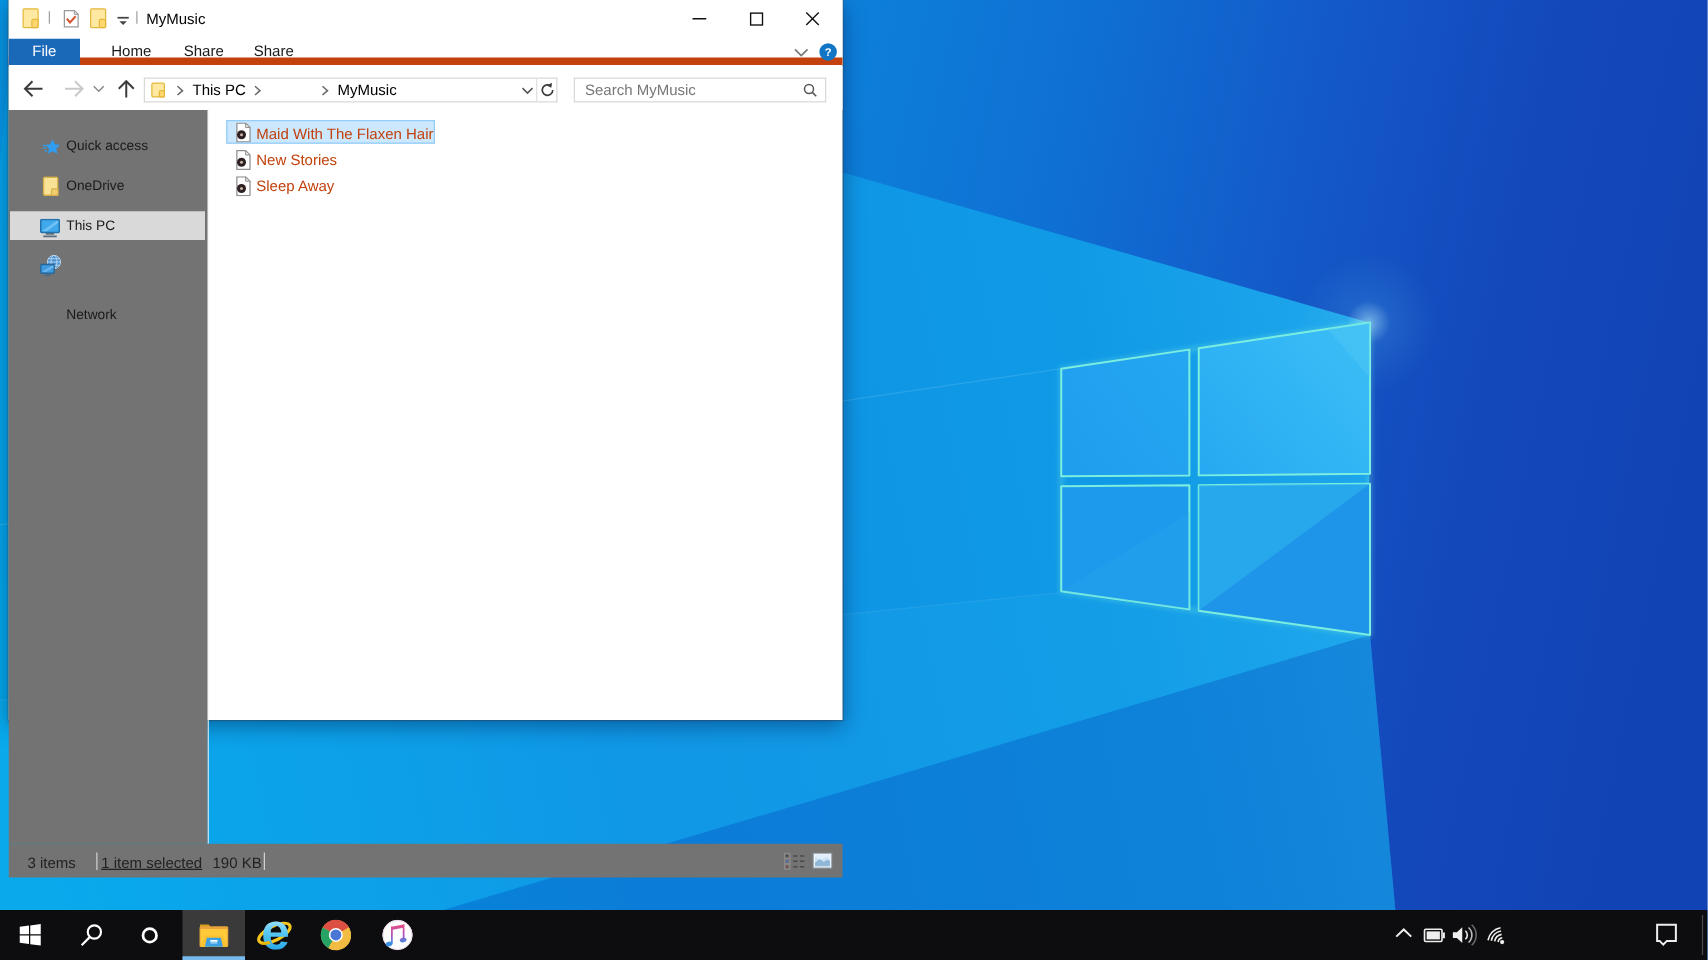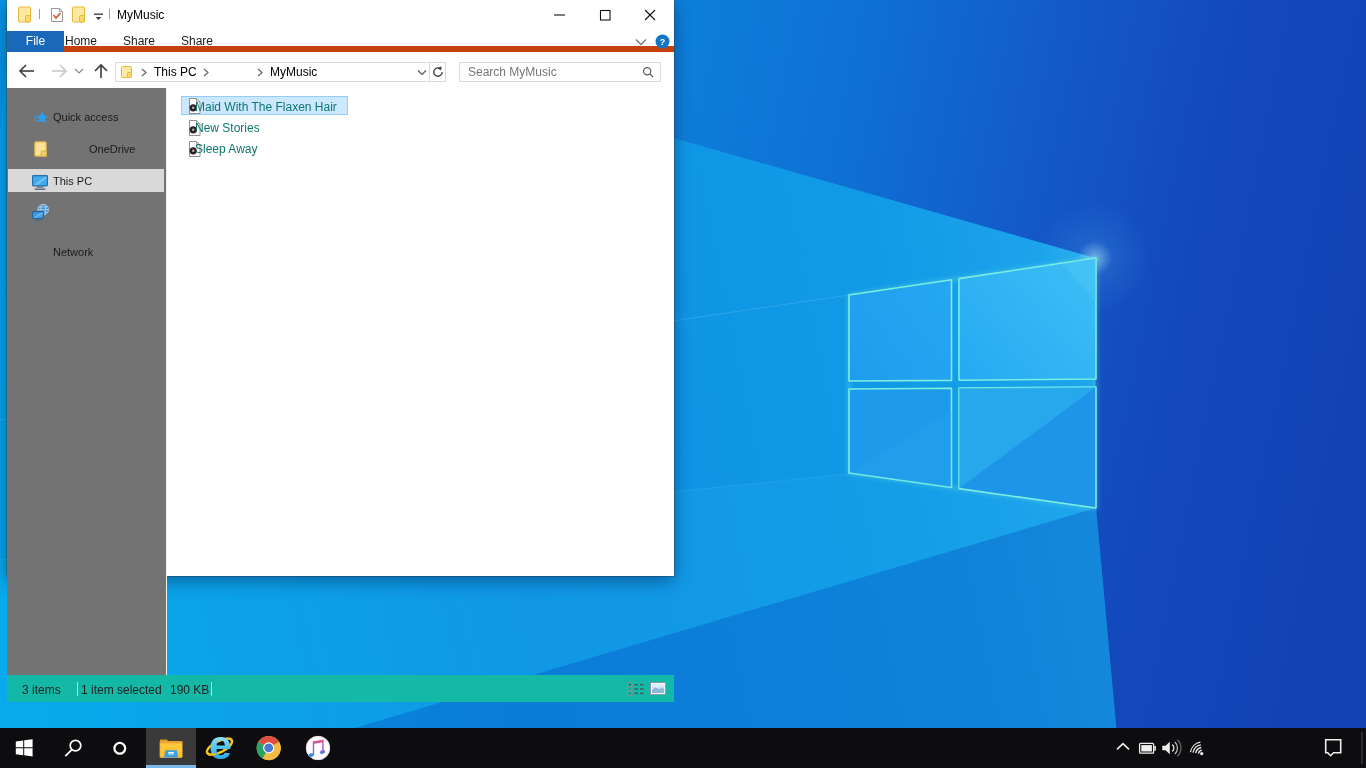--- a/index.html
+++ b/index.html
@@ -7,32 +7,32 @@
 #screen { position:relative; width:1366px; height:768px; background:#1a55c4; }
 #wall { position:absolute; left:0; top:0; }
 #win { position:absolute; left:7px; top:0; width:667px; height:576px; background:#fff; box-shadow:0 5px 16px rgba(0,25,70,.45), 0 0 0 1px rgba(70,70,70,.4); }
 .abs { position:absolute; }
 
 #titlebar { position:absolute; left:0; top:0; width:100%; height:31px; background:#fff; }
 #title { position:absolute; left:110px; top:8px; font-size:12px; color:#000; }
 
 #tabs { position:absolute; left:0; top:31px; width:100%; height:21px; background:#fff; border-bottom:6px solid #c2410c; }
 #filetab { position:absolute; left:0; top:0; width:57px; height:21px; background:#1a68b8; color:#fff; font-size:12px; text-align:center; line-height:21px; }
-.tab { position:absolute; top:0; height:21px; font-size:12px; color:#1a1a1a; line-height:21px; text-align:left; }
+.tab { position:absolute; top:0; height:21px; font-size:12px; color:#1a1a1a; line-height:21px; text-align:right; }
 
 #toolbar { position:absolute; left:0; top:53px; width:100%; height:35px; background:#fff; }
 .tbox { position:absolute; top:9px; height:20px; background:#fff; border:1px solid #d9d9d9; }
 
 #nav { position:absolute; left:0; top:88px; width:159px; height:587px; background:#737373; font-size:11px; color:#1a1a1a; }
 .navitem { position:absolute; left:46px; line-height:16px; }
 
-.frow { position:absolute; left:188px; height:19px; line-height:19px; font-size:12px; color:#0f766e;text-align:center; }
+.frow { position:absolute; left:198px; height:19px; line-height:19px; font-size:12px; color:#c2410c;text-align:center; }
 #sel { position:absolute; left:174px; top:96px; width:167px; height:19px; background:#cce8ff; border:1px solid #94ccf8; }
 
-#status { position:absolute; left:0; top:675px; width:100%; height:27px; background:#14b8a6; font-size:12px; color:#222; }
+#status { position:absolute; left:0; top:675px; width:100%; height:27px; background:#737373; font-size:12px; color:#222; }
 
 #taskbar { position:absolute; left:0; top:728px; width:1366px; height:40px; background:#0d0d0f; }
 #explbtn { position:absolute; left:146px; top:0; width:50px; height:40px; background:#3a3a3a; }
 #explline { position:absolute; left:146px; top:37px; width:50px; height:3px; background:#76b9ed; }
 </style>
 </head>
 <body>
 <div id="screen">
 <svg id="wall" width="1366" height="768" viewBox="0 0 1366 768">
   <defs>
@@ -215,21 +215,21 @@
         <line x1="0" y1="5.2" x2="2.6" y2="5.2"></line>
             <line x1="0.6" y1="7.4" x2="3" y2="7.4"></line>
             <line x1="1.6" y1="9.6" x2="3.8" y2="9.6"></line>
       </g>
     </svg>
     <div class="navitem" style="top:21px;">Quick access</div>
     <svg class="abs" style="left:27px;top:53px" width="13" height="16" viewBox="0 0 13 16">
       <rect x="0.8" y="0.8" width="11.4" height="14.4" rx="1.2" fill="#f9e195" stroke="#d9b14a" stroke-width="1.2"></rect>
       <path d="M 7.2 15.2 l 0 -4.2 q 0 -1 1 -1 l 4.2 0 l 0 5.2 z" fill="#f0cd6e" stroke="#d9b14a" stroke-width="1"></path>
     </svg>
-    <div class="navitem" style="top:53px;margin-left:36px;">OneDrive</div>
+    <div class="navitem" style="top:53px;">OneDrive</div>
     <svg class="abs" style="left:25px;top:87px" width="16" height="15" viewBox="0 0 16 15">
       <rect x="0.6" y="0.6" width="14.8" height="10.3" rx="0.8" fill="#3fa9ec" stroke="#2272ae" stroke-width="1.2"></rect>
       <path d="M1.6,9.9 L13,1.7 L14.7,1.7 L14.7,3.2 L5.3,9.9 z" fill="#9bd6f7" opacity="0.55"></path>
       <line x1="4.6" y1="12.1" x2="11.4" y2="12.1" stroke="#5b6e7f" stroke-width="1.3"></line>
       <line x1="2.6" y1="14.2" x2="13.4" y2="14.2" stroke="#5b6e7f" stroke-width="1.5"></line>
     </svg>
     <div class="navitem" style="top:85px;">This PC</div>
     <svg class="abs" style="left:25px;top:116px" width="17" height="17" viewBox="0 0 17 17">
       <circle cx="11.2" cy="5.6" r="5.3" fill="#4a90cc"></circle>
       <g stroke="#cfe6fa" stroke-width="0.7" fill="none" opacity="0.9">
@@ -264,21 +264,21 @@
   <svg class="abs" style="left:181px;top:141px" width="13" height="16" viewBox="0 0 13 16">
     <path d="M1.5,0.5 h7 l3.5,3.5 v11.5 h-10.5 z" fill="#fff" stroke="#8f8f8f"></path>
     <path d="M8.5,0.5 l3.5,3.5 h-3.5 z" fill="#ececec" stroke="#8f8f8f" stroke-width="0.8"></path>
     <circle cx="5.2" cy="9.8" r="3.6" fill="#2d2022"></circle>
     <circle cx="5.2" cy="9.8" r="1.2" fill="#c9b8a8"></circle>
   </svg>
   <div class="frow" style="top:140px;">Sleep Away</div>
   <div id="status">
     <span class="abs" style="left:15px;top:8px;">3 items</span>
     <div class="abs" style="left:70px;top:7px;width:1px;height:14px;background:#d0d0d0;"></div>
-    <span class="abs" style="left:74px;top:8px;">1 item selected</span>
+    <span class="abs" style="left:74px;top:8px;text-decoration:underline;">1 item selected</span>
     <span class="abs" style="left:163px;top:8px;">190 KB</span>
     <div class="abs" style="left:204px;top:7px;width:1px;height:14px;background:#d0d0d0;"></div>
     <svg class="abs" style="left:620px;top:7px" width="19" height="14" viewBox="0 0 19 14">
       <g fill="none" stroke="#8a8a8a" stroke-width="1">
         <rect x="0.5" y="0.5" width="4.4" height="4.4"></rect>
             <rect x="0.5" y="9.1" width="4.4" height="4.4"></rect>
         <rect x="0.5" y="4.8" width="4.4" height="4.4"></rect>
       </g>
       <rect x="2" y="2" width="1.4" height="1.4" fill="#333"></rect>
       <rect x="2" y="6.3" width="1.4" height="1.4" fill="#3b6fd4"></rect>

